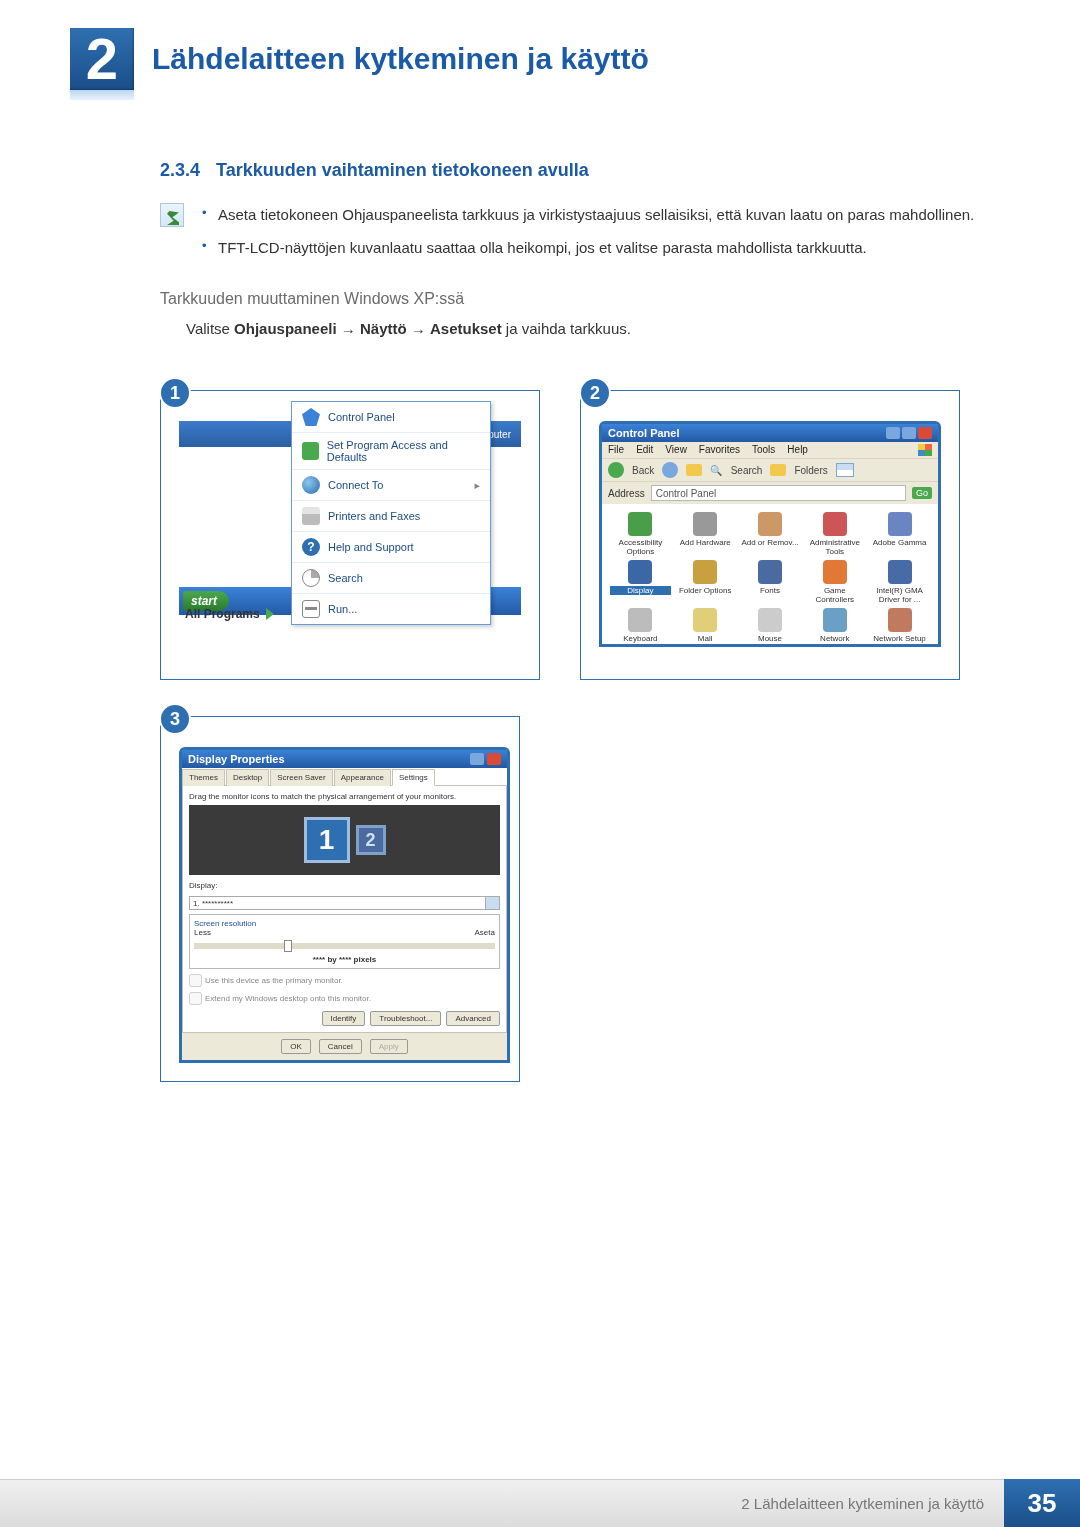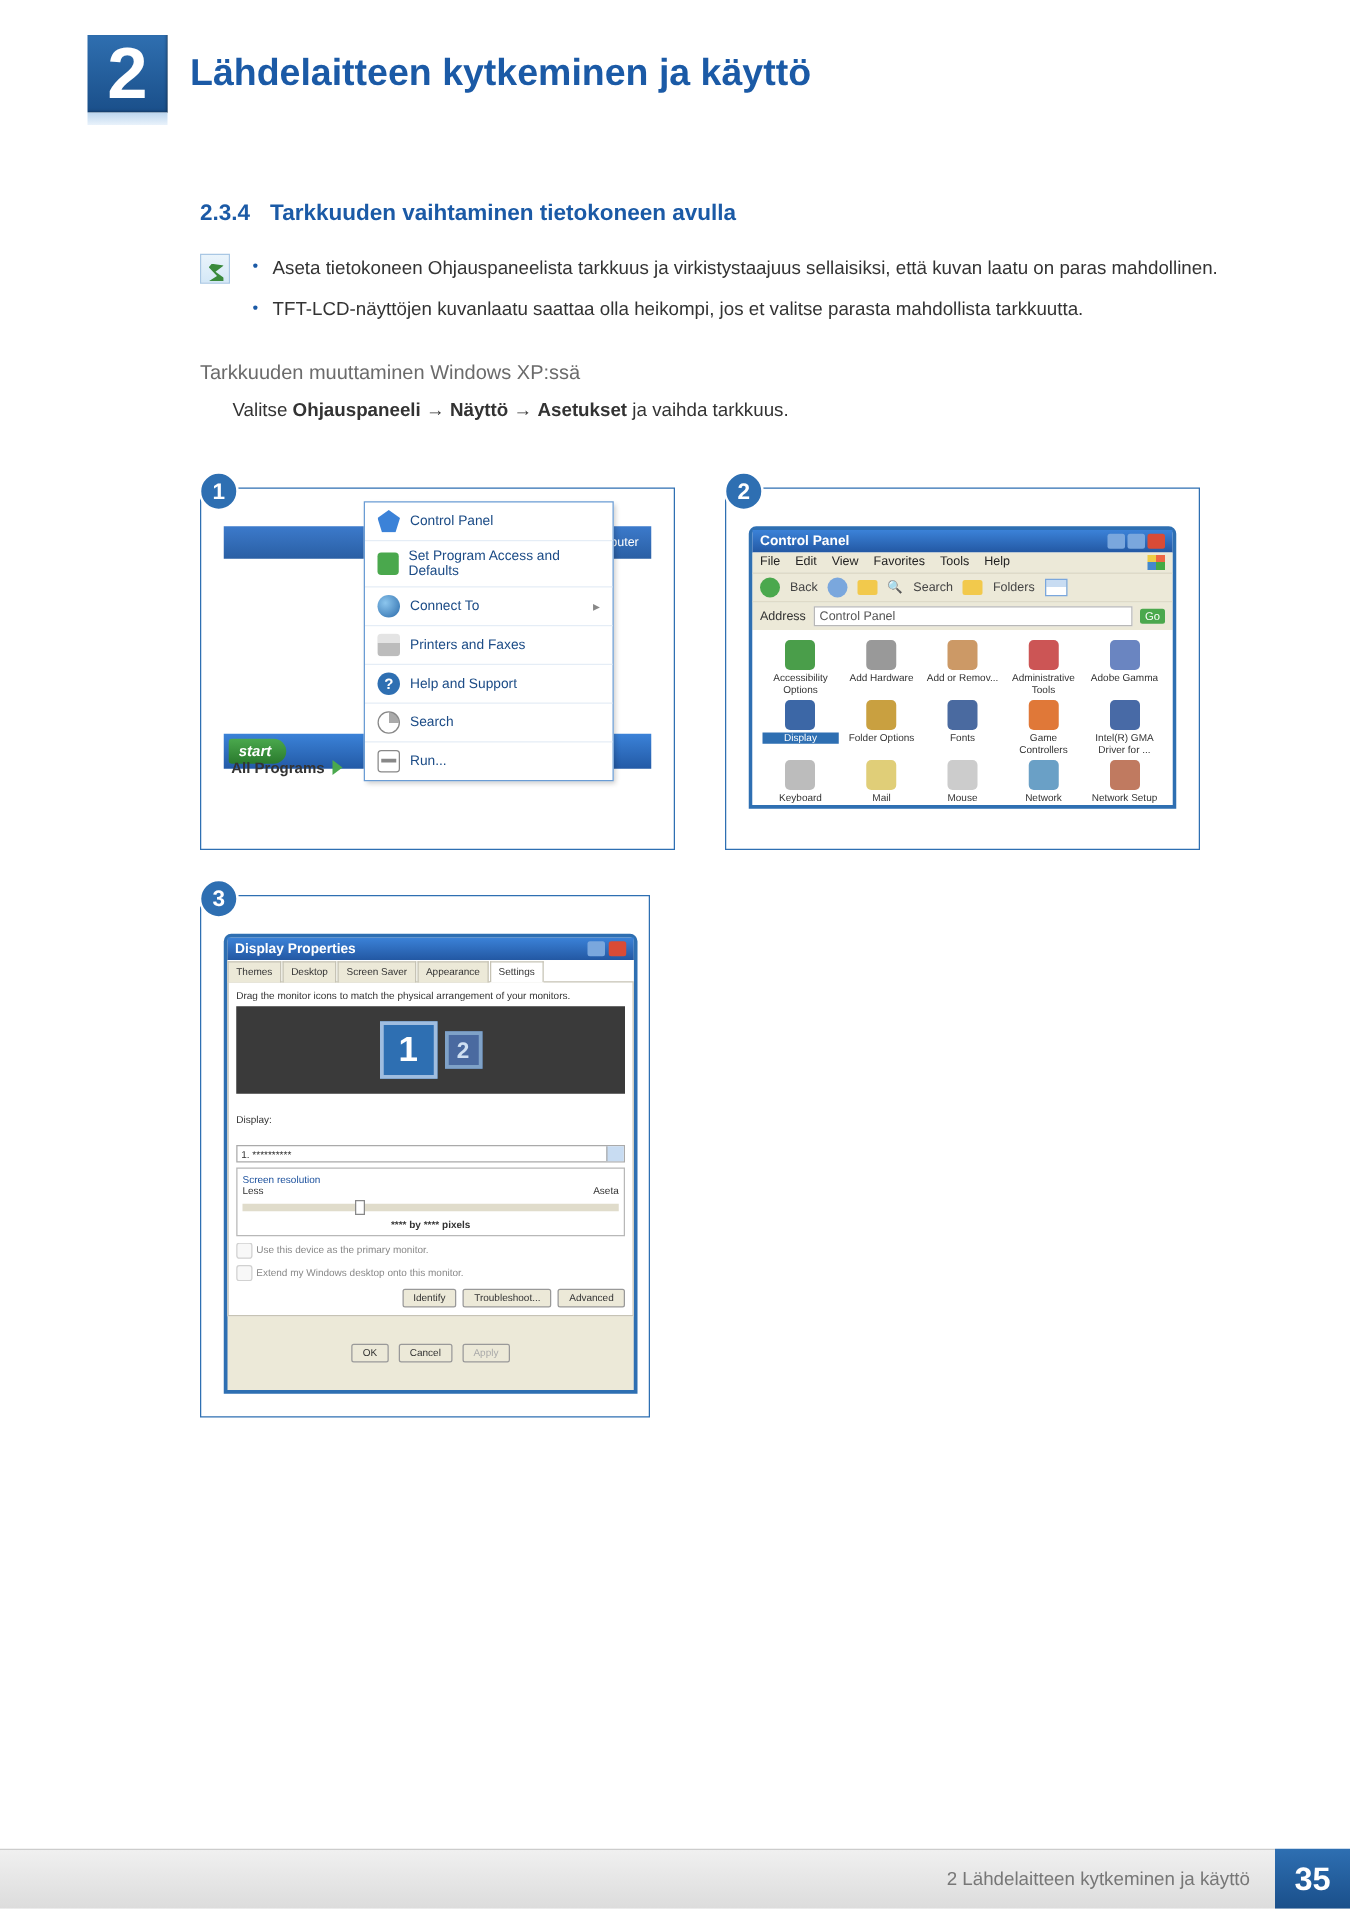--- a/index.html
+++ b/index.html
@@ -283,59 +283,59 @@
   .dp-title .hx .q{background:#7aa7dd;}
   .dp-title .hx .x{background:#d94b36;}
   .dp-tabs{display:flex;gap:1px;background:#fff;font-size:8px;}
   .dp-tabs span{padding:3px 6px;border:1px solid #c6c3b5;border-bottom:none;background:#ece9d8;position:relative;top:1px;}
   .dp-tabs span.act{background:#fff;border-bottom:1px solid #fff;}
   .dp-pane{background:#fff;border:1px solid #c6c3b5;padding:6px;}
   .dp-desc{font-size:8px;margin-bottom:4px;}
   .mon-area{background:#3a3a3a;height:70px;display:flex;align-items:center;justify-content:center;gap:6px;margin-bottom:6px;}
   .mon1{width:46px;height:46px;background:#2e6fb2;color:#fff;display:flex;align-items:center;justify-content:center;font-size:28px;font-weight:bold;border:3px solid #9fbde0;}
   .mon2{width:30px;height:30px;background:#4a6aa0;color:#cfe0f2;display:flex;align-items:center;justify-content:center;font-size:18px;font-weight:bold;border:3px solid #7fa2c8;}
-  .dp-lab{font-size:8px;color:#333;margin:16px 0;}
+  .dp-lab{font-size:8px;color:#333;margin:6px 0;}
   .dp-sel{border:1px solid #aaa;background:#fff;height:14px;padding:0 3px;display:flex;align-items:center;font-size:8px;position:relative;}
   .dp-sel .dd{position:absolute;right:0;top:0;bottom:0;width:14px;background:#c8dcf2;border-left:1px solid #aaa;}
   .dp-cols{display:flex;gap:10px;margin-top:4px;}
   .dp-col{flex:1;border:1px solid #b8b8b8;padding:4px;}
   .dp-col .leg{font-size:8px;color:#1a4f9c;}
   .slider{height:6px;background:#e0dccb;margin:6px 0;position:relative;}
   .slider .h{position:absolute;top:-3px;left:30%;width:8px;height:12px;background:#fff;border:1px solid #888;}
   .sz{display:flex;justify-content:space-between;font-size:8px;}
   .resline{text-align:center;font-size:8px;font-weight:bold;margin-top:2px;}
   .cq-sel{border:1px solid #aaa;background:#fff;height:14px;padding:0 3px;display:flex;align-items:center;font-size:8px;position:relative;margin-top:4px;}
   .cq-sel .dd{position:absolute;right:0;top:0;bottom:0;width:14px;background:#c8dcf2;border-left:1px solid #aaa;}
   .cq-bar{height:8px;margin-top:3px;background:linear-gradient(90deg,#d43,#ec4,#4a4,#4ac,#44c,#a4c);}
   .dp-chk{font-size:8px;color:#888;margin-top:5px;}
   .dp-chk input{vertical-align:middle;margin-right:3px;}
   .dp-btn-row{display:flex;justify-content:flex-end;gap:5px;margin-top:6px;}
   .xpbtn{font-size:8px;background:#ece9d8;border:1px solid #999;padding:2px 8px;border-radius:2px;text-align:right;}
   .xpbtn.dis{color:#aaa;}
-  .dp-foot{display:flex;justify-content:center;gap:8px;padding:22px;}
+  .dp-foot{display:flex;justify-content:center;gap:8px;padding:6px;}
 
   
   .page-footer {
     position: absolute;
     left: 0; right: 0; bottom: 0;
     height: 48px;
     display: flex;
     align-items: stretch;
   }
   .footer-left {
     flex: 1;
     background: linear-gradient(#f0f0f0,#dcdcdc);
     display: flex; align-items: center; justify-content: flex-end;
     padding-right: 20px;
     color: #777;
     font-size: 15px;
     border-top: 1px solid #ccc;
   }
   .footer-right {
-    width: 60px;
+    width: 76px;
     background: linear-gradient(#2e6fb2,#1a4f8a);
     color: #fff;
     font-size: 26px;
     font-weight: bold;
     display: flex; align-items: center; justify-content: center;
   }
 </style>
 </head>
 <body>
 

